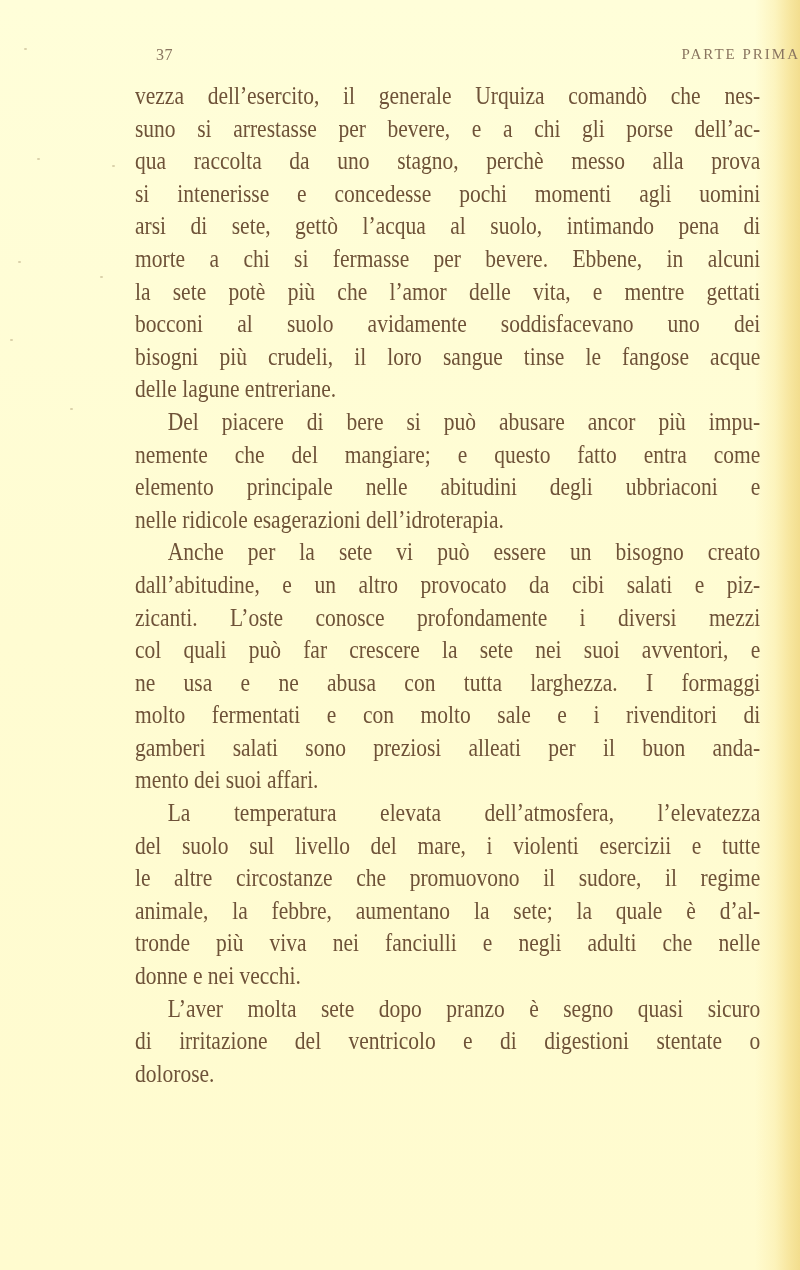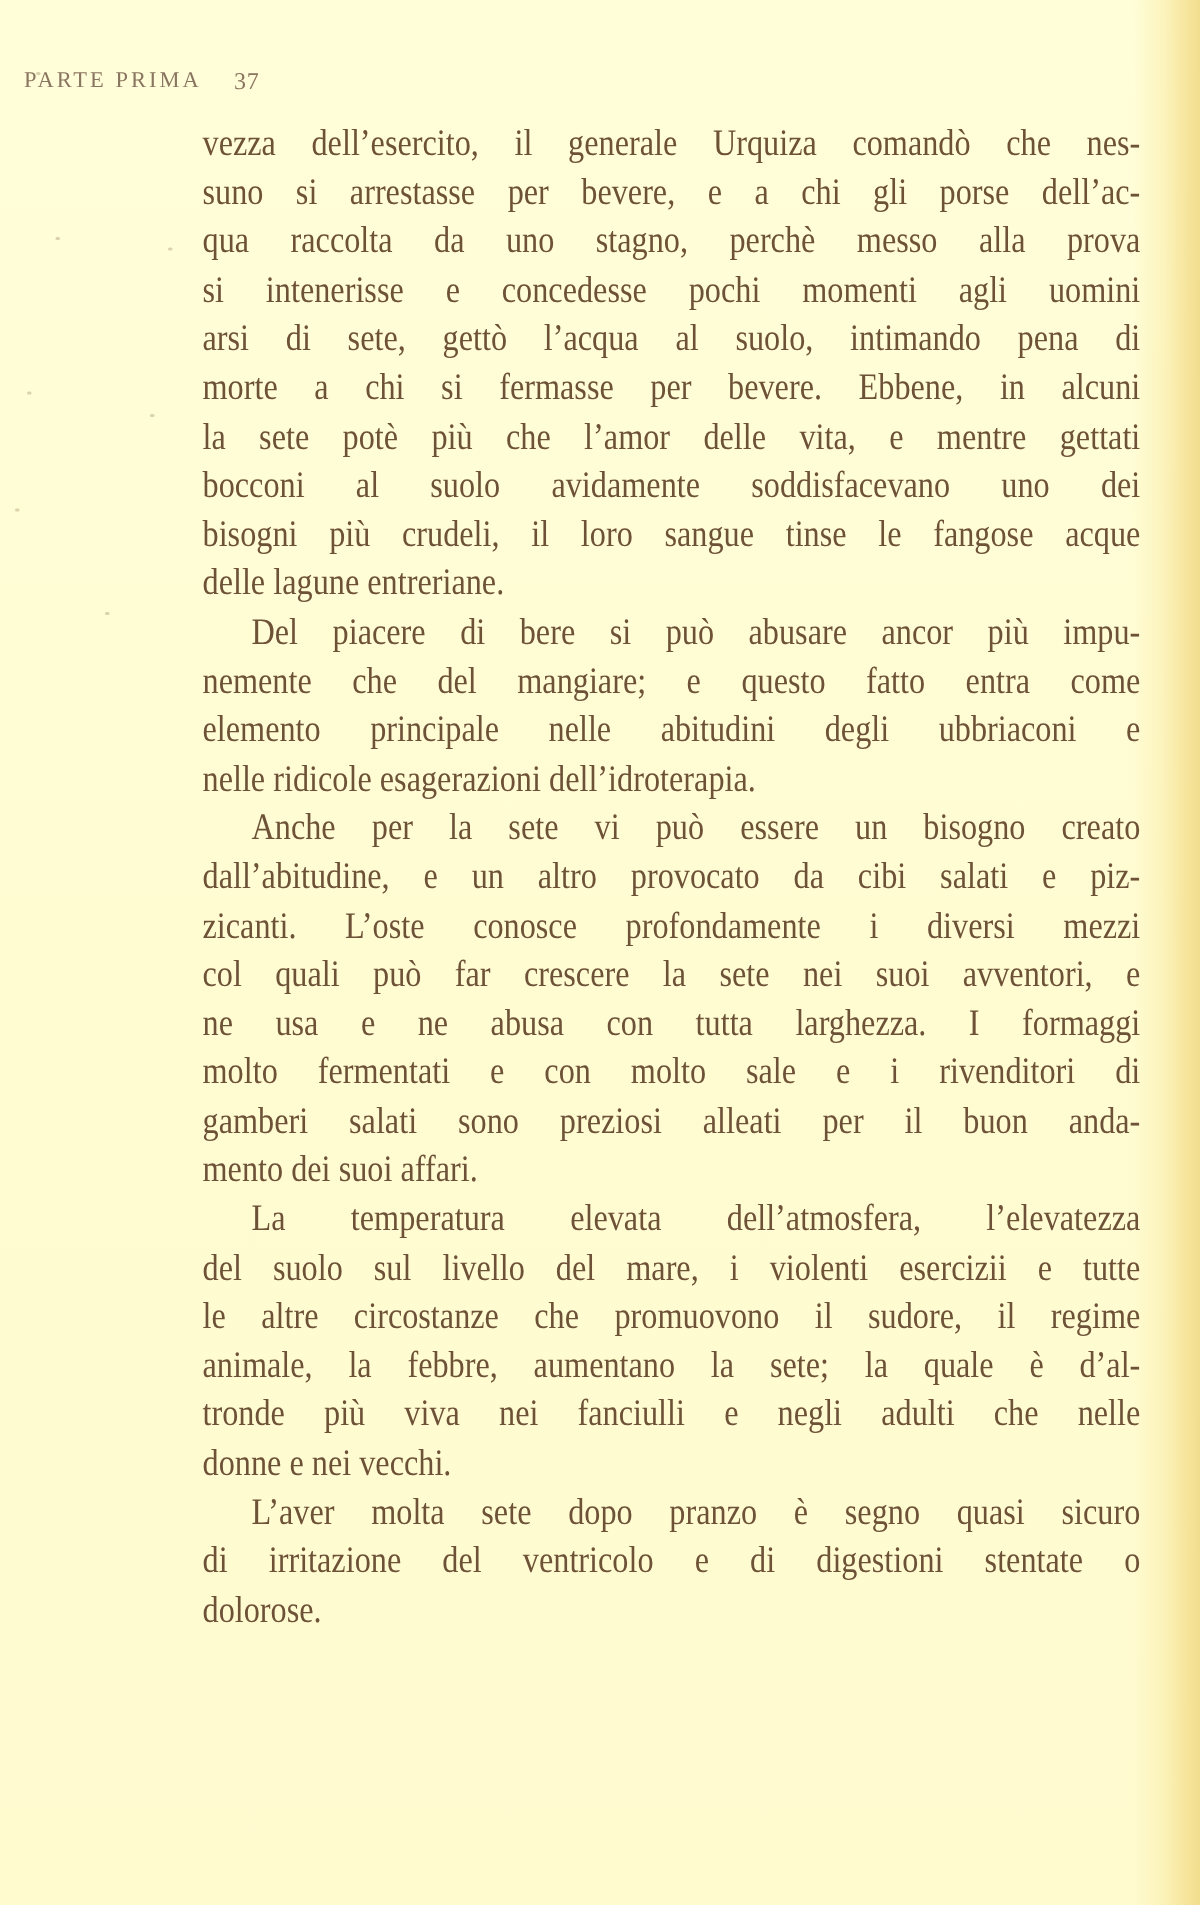--- a/index.html
+++ b/index.html
@@ -40,21 +40,21 @@
       position: absolute;
       left: 156px;
       top: 2px;
       font-size: 16px;
       letter-spacing: 0.5px;
     }
     .section-title {
       position: absolute;
       left: 0;
       width: 800px;
-      text-align: left;
+      text-align: right;
       top: 2px;
       font-size: 15px;
       letter-spacing: 2px;
       padding-left: 16px;
       box-sizing: border-box;
     }
     .body-text {
       position: absolute;
       left: 135px;
       top: 80px;

